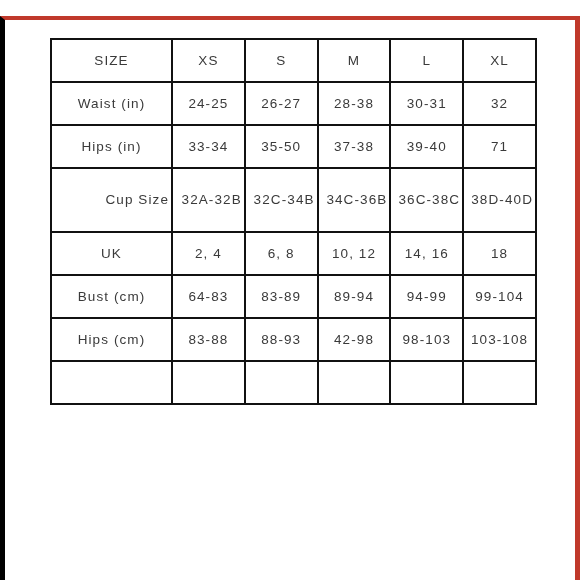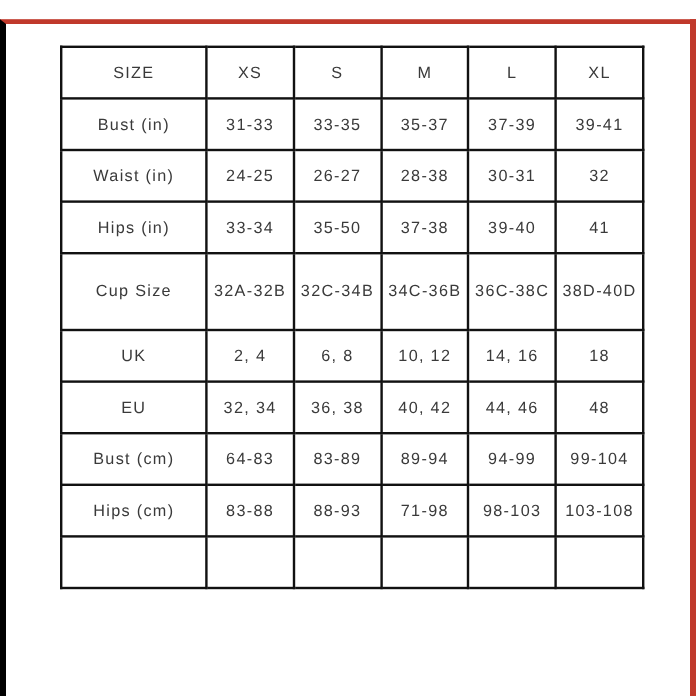--- a/index.html
+++ b/index.html
@@ -68,20 +68,21 @@
   }
 
   
   table.size-chart col.label-col { width: 121px; }
   table.size-chart col.size-col  { width: 72.8px; }
 
   
   table.size-chart tr.tall-row td {
     height: 64px;
     font-size: 13.5px;
+    text-align: right;
   }
 
   table.size-chart tr.clipped-row td {
     height: 43px;
   }
 </style>
 </head>
 <body>
 
 <div id="frame">
@@ -98,80 +99,64 @@
       <tbody id="chart-body">
           <tr>
             <td>SIZE</td>
             <td>XS</td>
             <td>S</td>
             <td>M</td>
             <td>L</td>
             <td>XL</td>
           </tr>
           <tr>
-            <td>Bust (in)</td>
-            <td>31-33</td>
-            <td>33-35</td>
-            <td>35-37</td>
-            <td>37-39</td>
-            <td>39-41</td>
-          </tr>
-          <tr>
             <td>Waist (in)</td>
             <td>24-25</td>
             <td>26-27</td>
             <td>28-38</td>
             <td>30-31</td>
             <td>32</td>
           </tr>
           <tr>
             <td>Hips (in)</td>
             <td>33-34</td>
             <td>35-50</td>
             <td>37-38</td>
             <td>39-40</td>
-            <td>41</td>
+            <td>71</td>
           </tr>
           <tr class="tall-row">
             <td>Cup Size</td>
             <td>32A-32B</td>
             <td>32C-34B</td>
             <td>34C-36B</td>
             <td>36C-38C</td>
             <td>38D-40D</td>
           </tr>
           <tr>
             <td>UK</td>
             <td>2, 4</td>
             <td>6, 8</td>
             <td>10, 12</td>
             <td>14, 16</td>
             <td>18</td>
           </tr>
           <tr>
-            <td>EU</td>
-            <td>32, 34</td>
-            <td>36, 38</td>
-            <td>40, 42</td>
-            <td>44, 46</td>
-            <td>48</td>
-          </tr>
-          <tr>
             <td>Bust (cm)</td>
             <td>64-83</td>
             <td>83-89</td>
             <td>89-94</td>
             <td>94-99</td>
             <td>99-104</td>
           </tr>
           <tr>
             <td>Hips (cm)</td>
             <td>83-88</td>
             <td>88-93</td>
-            <td>71-98</td>
+            <td>42-98</td>
             <td>98-103</td>
             <td>103-108</td>
           </tr>
           <tr class="clipped-row">
             <td></td>
             <td></td>
             <td></td>
             <td></td>
             <td></td>
             <td></td>

